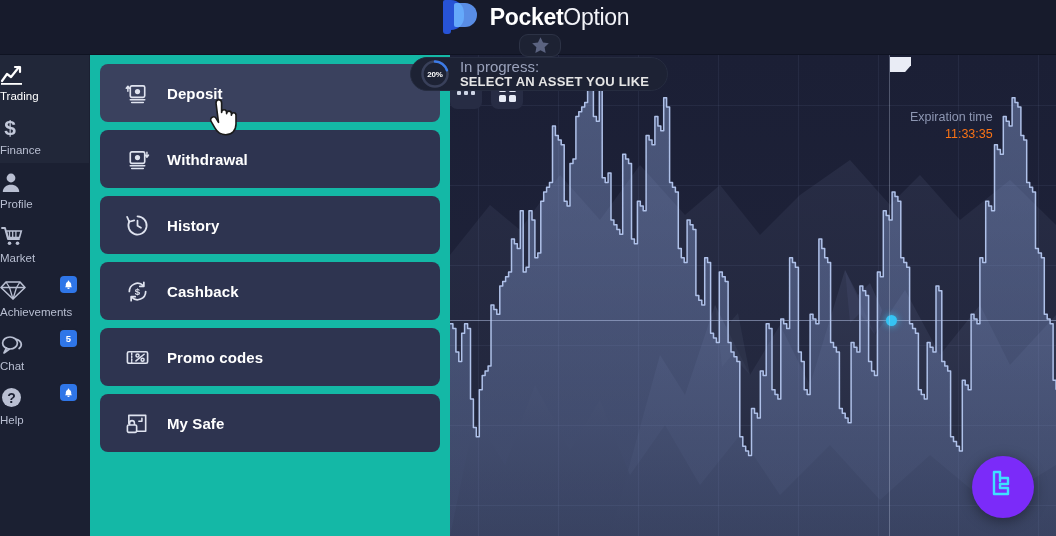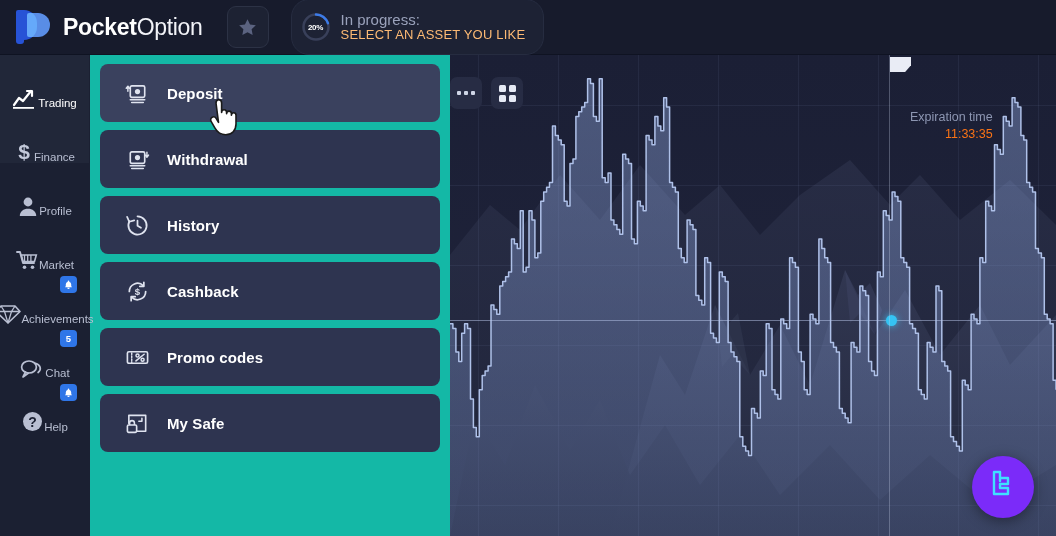--- a/index.html
+++ b/index.html
@@ -13,20 +13,21 @@
   }
   .app { position: relative; width: 1056px; height: 536px; overflow: hidden; }
 
   
   .topbar {
     position: absolute; top: 0; left: 0; width: 1056px; height: 55px;
     background: #171B2C;
     display: flex; align-items: center;
     z-index: 40;
     border-bottom: 1px solid #0f1322;
+    flex-direction: column;
   }
   .logo-block { display: flex; align-items: center; margin-left: 16px; }
   .logo-mark { position: relative; width: 36px; height: 34px; }
   .logo-mark .d-dark {
     position: absolute; left: 0; top: 0; width: 21px; height: 30px;
     background: #2753D6;
     border-radius: 2px 13px 13px 2px;
   }
   .logo-mark .d-dark:after {
     content: ""; position: absolute; left: 0; top: 27px;
@@ -64,34 +65,34 @@
     justify-content: flex-end;
   }
   .ring-wrap { position: relative; width: 30px; height: 30px; flex: 0 0 30px; }
   .ring-wrap svg { position: absolute; inset: 0; }
   .ring-pct {
     position: absolute; inset: 0; display: flex; align-items: center; justify-content: center;
     font-size: 8px; font-weight: bold; color: #ffffff; letter-spacing: -0.2px;
   }
   .chip-text { margin-left: 10px; line-height: 1.15; }
   .chip-sub { font-size: 15px; color: #9aa2bb; }
-  .chip-main { font-size: 13px; font-weight: normal; color: #fdba74; letter-spacing: .2px; }
+  .chip-main { font-size: 13px; font-weight: bold; color: #e5e5e5; letter-spacing: .2px; }
 
   
   .sidebar {
     position: absolute; left: 0; top: 55px; width: 90px; height: 481px;
     background: #1b2032;
     z-index: 35;
     border-right: 1px solid #11152300;
   }
   .side-group { background: #1b2032; }
   .side-group.group-top { background: #212739; }
   .side-item {
     position: relative; height: 54px;
-    display: flex; flex-direction: row; align-items: flex-end; justify-content: center;
+    display: flex; flex-direction: column; align-items: flex-start; justify-content: center;
     cursor: pointer; user-select: none;
   }
   .side-icon { height: 23px; display: flex; align-items: flex-end; justify-content: center; }
   .side-label { margin-top: 5px; font-size: 11.5px; color: #b9bfd2; white-space: nowrap; }
   .side-item.active .side-label { color: #ffffff; }
   .side-item.active .side-icon svg { filter: brightness(1.4); }
   .side-badge {
     position: absolute; top: 5px; right: 12px;
     min-width: 17px; height: 17px; padding: 0 3px;
     background: #2F76E8; border-radius: 4px;

